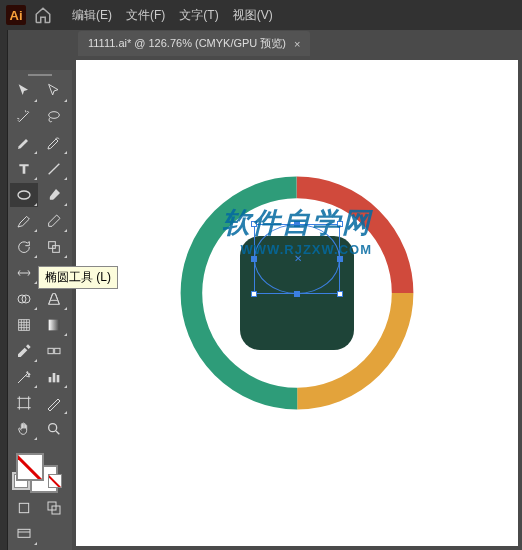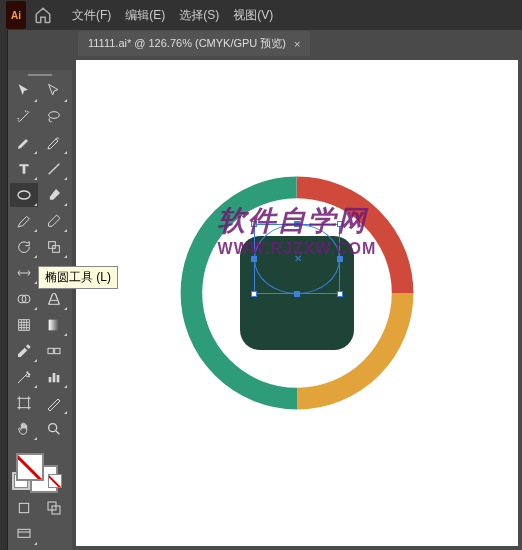--- a/index.html
+++ b/index.html
@@ -1,20 +1,20 @@
 <!DOCTYPE html>
 <html><head>
 <meta charset="utf-8">
 <style>
 * { margin: 0; padding: 0; box-sizing: border-box; font-family: "Microsoft YaHei", sans-serif; }
 body { width: 522px; height: 550px; background: #4a4a4a; overflow: hidden; }
 
 
 .titlebar { height: 30px; background: #323232; display: flex; align-items: center; padding: 0 6px; gap: 4px; }
-.logo { width: 20px; height: 28px; background: #2d0a04; display: flex; align-items: center; justify-content: center; color: #f8a03a; font-weight: bold; font-size: 10px; border-radius: 2px; }
+.logo { width: 20px; height: 20px; background: #2d0a04; display: flex; align-items: center; justify-content: center; color: #f8a03a; font-weight: bold; font-size: 13px; border-radius: 2px; }
 .home-icn { width: 18px; height: 18px; color: #aaa; margin-left: 4px; }
 .menubar { display: flex; margin-left: 10px; gap: 2px; }
 .menu-item { color: #ccc; font-size: 12px; padding: 4px 6px; cursor: default; }
 
 
 .workspace { display: flex; height: calc(100% - 30px); }
 .mincol { width: 8px; background: #323232; border-right: 1px solid #222; }
 
 .toolbox { width: 64px; background: #535353; padding: 4px 2px; display: flex; flex-direction: column; gap: 2px; position: relative; margin-top: 40px; }
 .toolhdr { height: 8px; display:flex; justify-content:center; }
@@ -54,37 +54,37 @@
 .sel-ellipse { position:absolute; left:50%; top:41%; transform:translate(-50%,-50%); width:86px; height:70px; }
 .sel-ellipse .bbox { position:absolute; inset:0; border:1px solid #3b7fe0; }
 .sel-ellipse .ell { position:absolute; inset:0; border:1px solid #3b7fe0; border-radius:50%; }
 .handle { position:absolute; width:6px; height:6px; background:#fff; border:1px solid #3b7fe0; }
 .h-tl{left:-3px;top:-3px}.h-tr{right:-3px;top:-3px}.h-bl{left:-3px;bottom:-3px}.h-br{right:-3px;bottom:-3px}
 .h-t{left:calc(50% - 3px);top:-3px}.h-b{left:calc(50% - 3px);bottom:-3px}.h-l{left:-3px;top:calc(50% - 3px)}.h-r{right:-3px;top:calc(50% - 3px)}
 .anchor{position:absolute;width:5px;height:5px;background:#3b7fe0}
 .a-t{left:calc(50% - 2px);top:-2px}.a-b{left:calc(50% - 2px);bottom:-2px}.a-l{left:-2px;top:calc(50% - 2px)}.a-r{right:-2px;top:calc(50% - 2px)}
 .center{position:absolute;left:calc(50% - 3px);top:calc(50% - 3px);width:6px;height:6px;color:#3b7fe0;font-size:10px;line-height:6px}
 
-.watermark { position:absolute; left:50%; top:35%; transform:translate(-50%,-50%); color:#701a75; font-size:28px; font-weight:bold; letter-spacing:2px; opacity:.85; text-align:left; font-style:italic; pointer-events:none; }
-.watermark .sub { font-size:16px; letter-spacing:1px; display:block; font-style:normal; }
+.watermark { position:absolute; left:50%; top:35%; transform:translate(-50%,-50%); color:#0369a1; font-size:28px; font-weight:bold; letter-spacing:2px; opacity:.85; text-align:right; font-style:italic; pointer-events:none; }
+.watermark .sub { font-size:13px; letter-spacing:1px; display:block; font-style:normal; }
 </style>
 </head>
 <body>
 
 <div class="titlebar">
   <div class="logo">Ai</div>
   <span class="home-icn">
     <svg viewBox="0 0 24 24" fill="none" stroke="currentColor" stroke-width="2">
         <path d="M3 11l9-8 9 8v10a1 1 0 0 1-1 1h-5v-7h-6v7H4a1 1 0 0 1-1-1z"></path>
       </svg>
   </span>
   <div class="menubar">
+    <div class="menu-item">编辑(E)</div>
     <div class="menu-item">文件(F)</div>
-    <div class="menu-item">编辑(E)</div>
-    <div class="menu-item">选择(S)</div>
+    <div class="menu-item">文字(T)</div>
     <div class="menu-item">视图(V)</div>
   </div>
 </div>
 
 <div class="workspace">
   <div class="mincol"></div>
 
   <div class="toolbox">
     <div class="toolhdr">
         <span></span>

